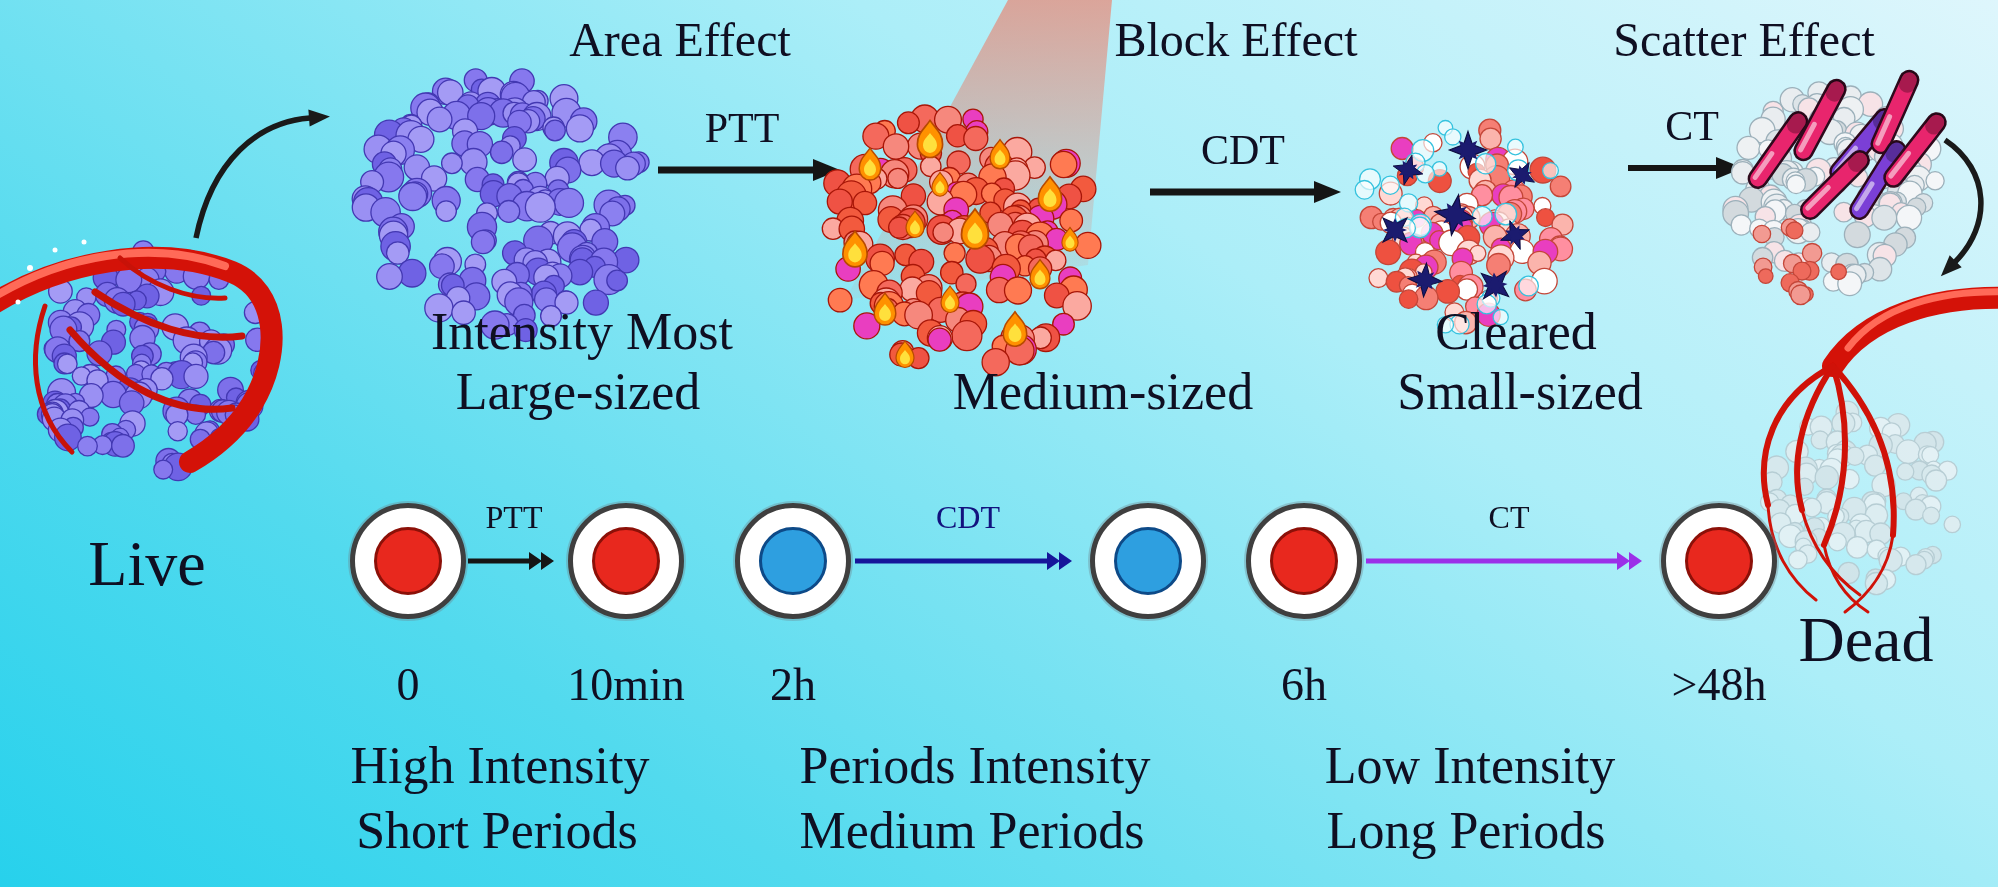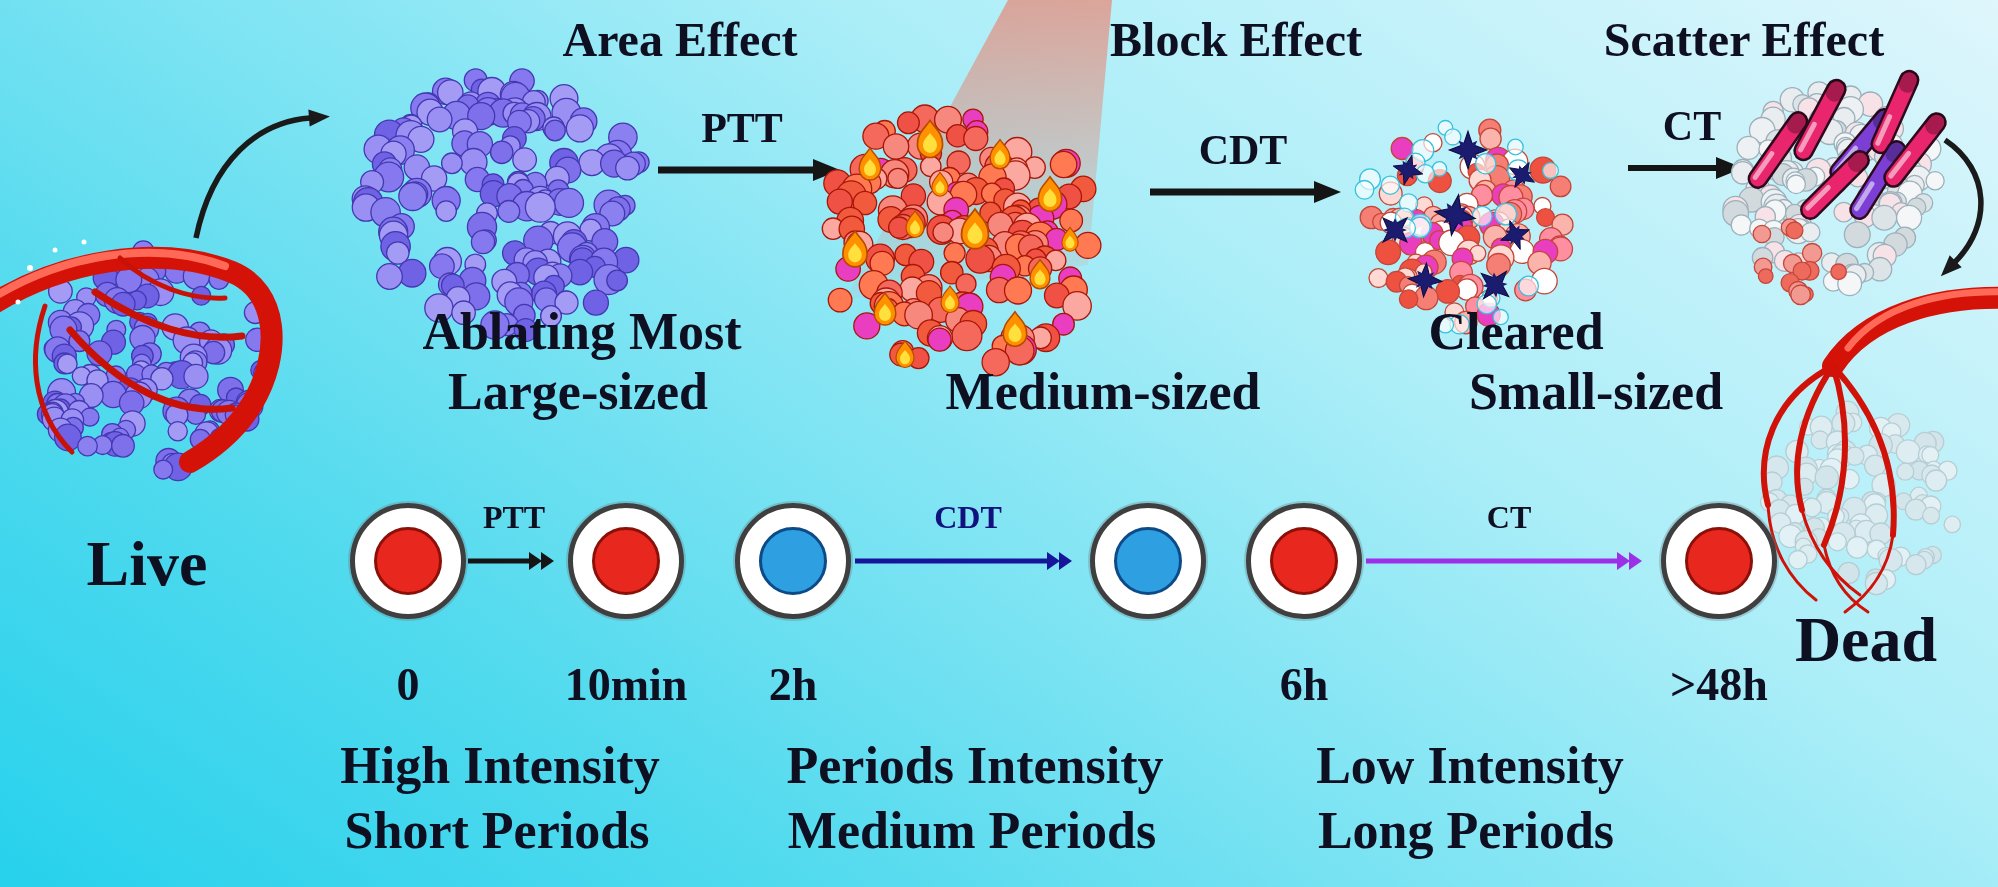--- a/index.html
+++ b/index.html
@@ -6,21 +6,21 @@
   #canvas{
     position:relative;
     width:1998px;height:887px;
     overflow:hidden;
     background:linear-gradient(215deg,#def6fc 0%,#aceef8 35%,#52daee 75%,#27d1ec 100%);
     font-family:"Liberation Serif",serif;
   }
   #art{position:absolute;left:0;top:0;}
   .t{
     position:absolute;transform:translate(-50%,-50%);
-    white-space:nowrap;font-weight:700;color:#0f0f22;line-height:1;
+    white-space:nowrap;font-weight:400;color:#0f0f22;line-height:1;
   }
   .t54{font-size:64px}
   .t52{font-size:52px}
   .t48{font-size:48px}
   .t46{font-size:46px}
   .t42{font-size:42px}
   .t32{font-size:32px}
   .cdt-col{color:#12127e}
   .cell{
     position:absolute;transform:translate(-50%,-50%);
@@ -983,25 +983,25 @@
   </svg>
 
   <div class="t t48" style="left:680px;top:40px">Area Effect</div>
   <div class="t t48" style="left:1236px;top:40px">Block Effect</div>
   <div class="t t48" style="left:1744px;top:40px">Scatter Effect</div>
 
   <div class="t t42" style="left:742px;top:128px">PTT</div>
   <div class="t t42" style="left:1243px;top:150px">CDT</div>
   <div class="t t42" style="left:1692px;top:126px">CT</div>
 
-  <div class="t t52" style="left:582px;top:332px">Ablating Most</div>
+  <div class="t t52" style="left:582px;top:332px">Intensity Most</div>
   <div class="t t52" style="left:578px;top:392px">Large-sized</div>
   <div class="t t52" style="left:1103px;top:392px">Medium-sized</div>
   <div class="t t52" style="left:1516px;top:332px">Cleared</div>
-  <div class="t t52" style="left:1596px;top:392px">Small-sized</div>
+  <div class="t t52" style="left:1520px;top:392px">Small-sized</div>
 
   <div class="t t54" style="left:147px;top:564px">Live</div>
   <div class="t t54" style="left:1866px;top:640px">Dead</div>
 
   <div class="cell" style="left:408px;top:561px">
       <div class="core red"></div>
     </div>
   <div class="cell" style="left:626px;top:561px">
       <div class="core red"></div>
     </div>

